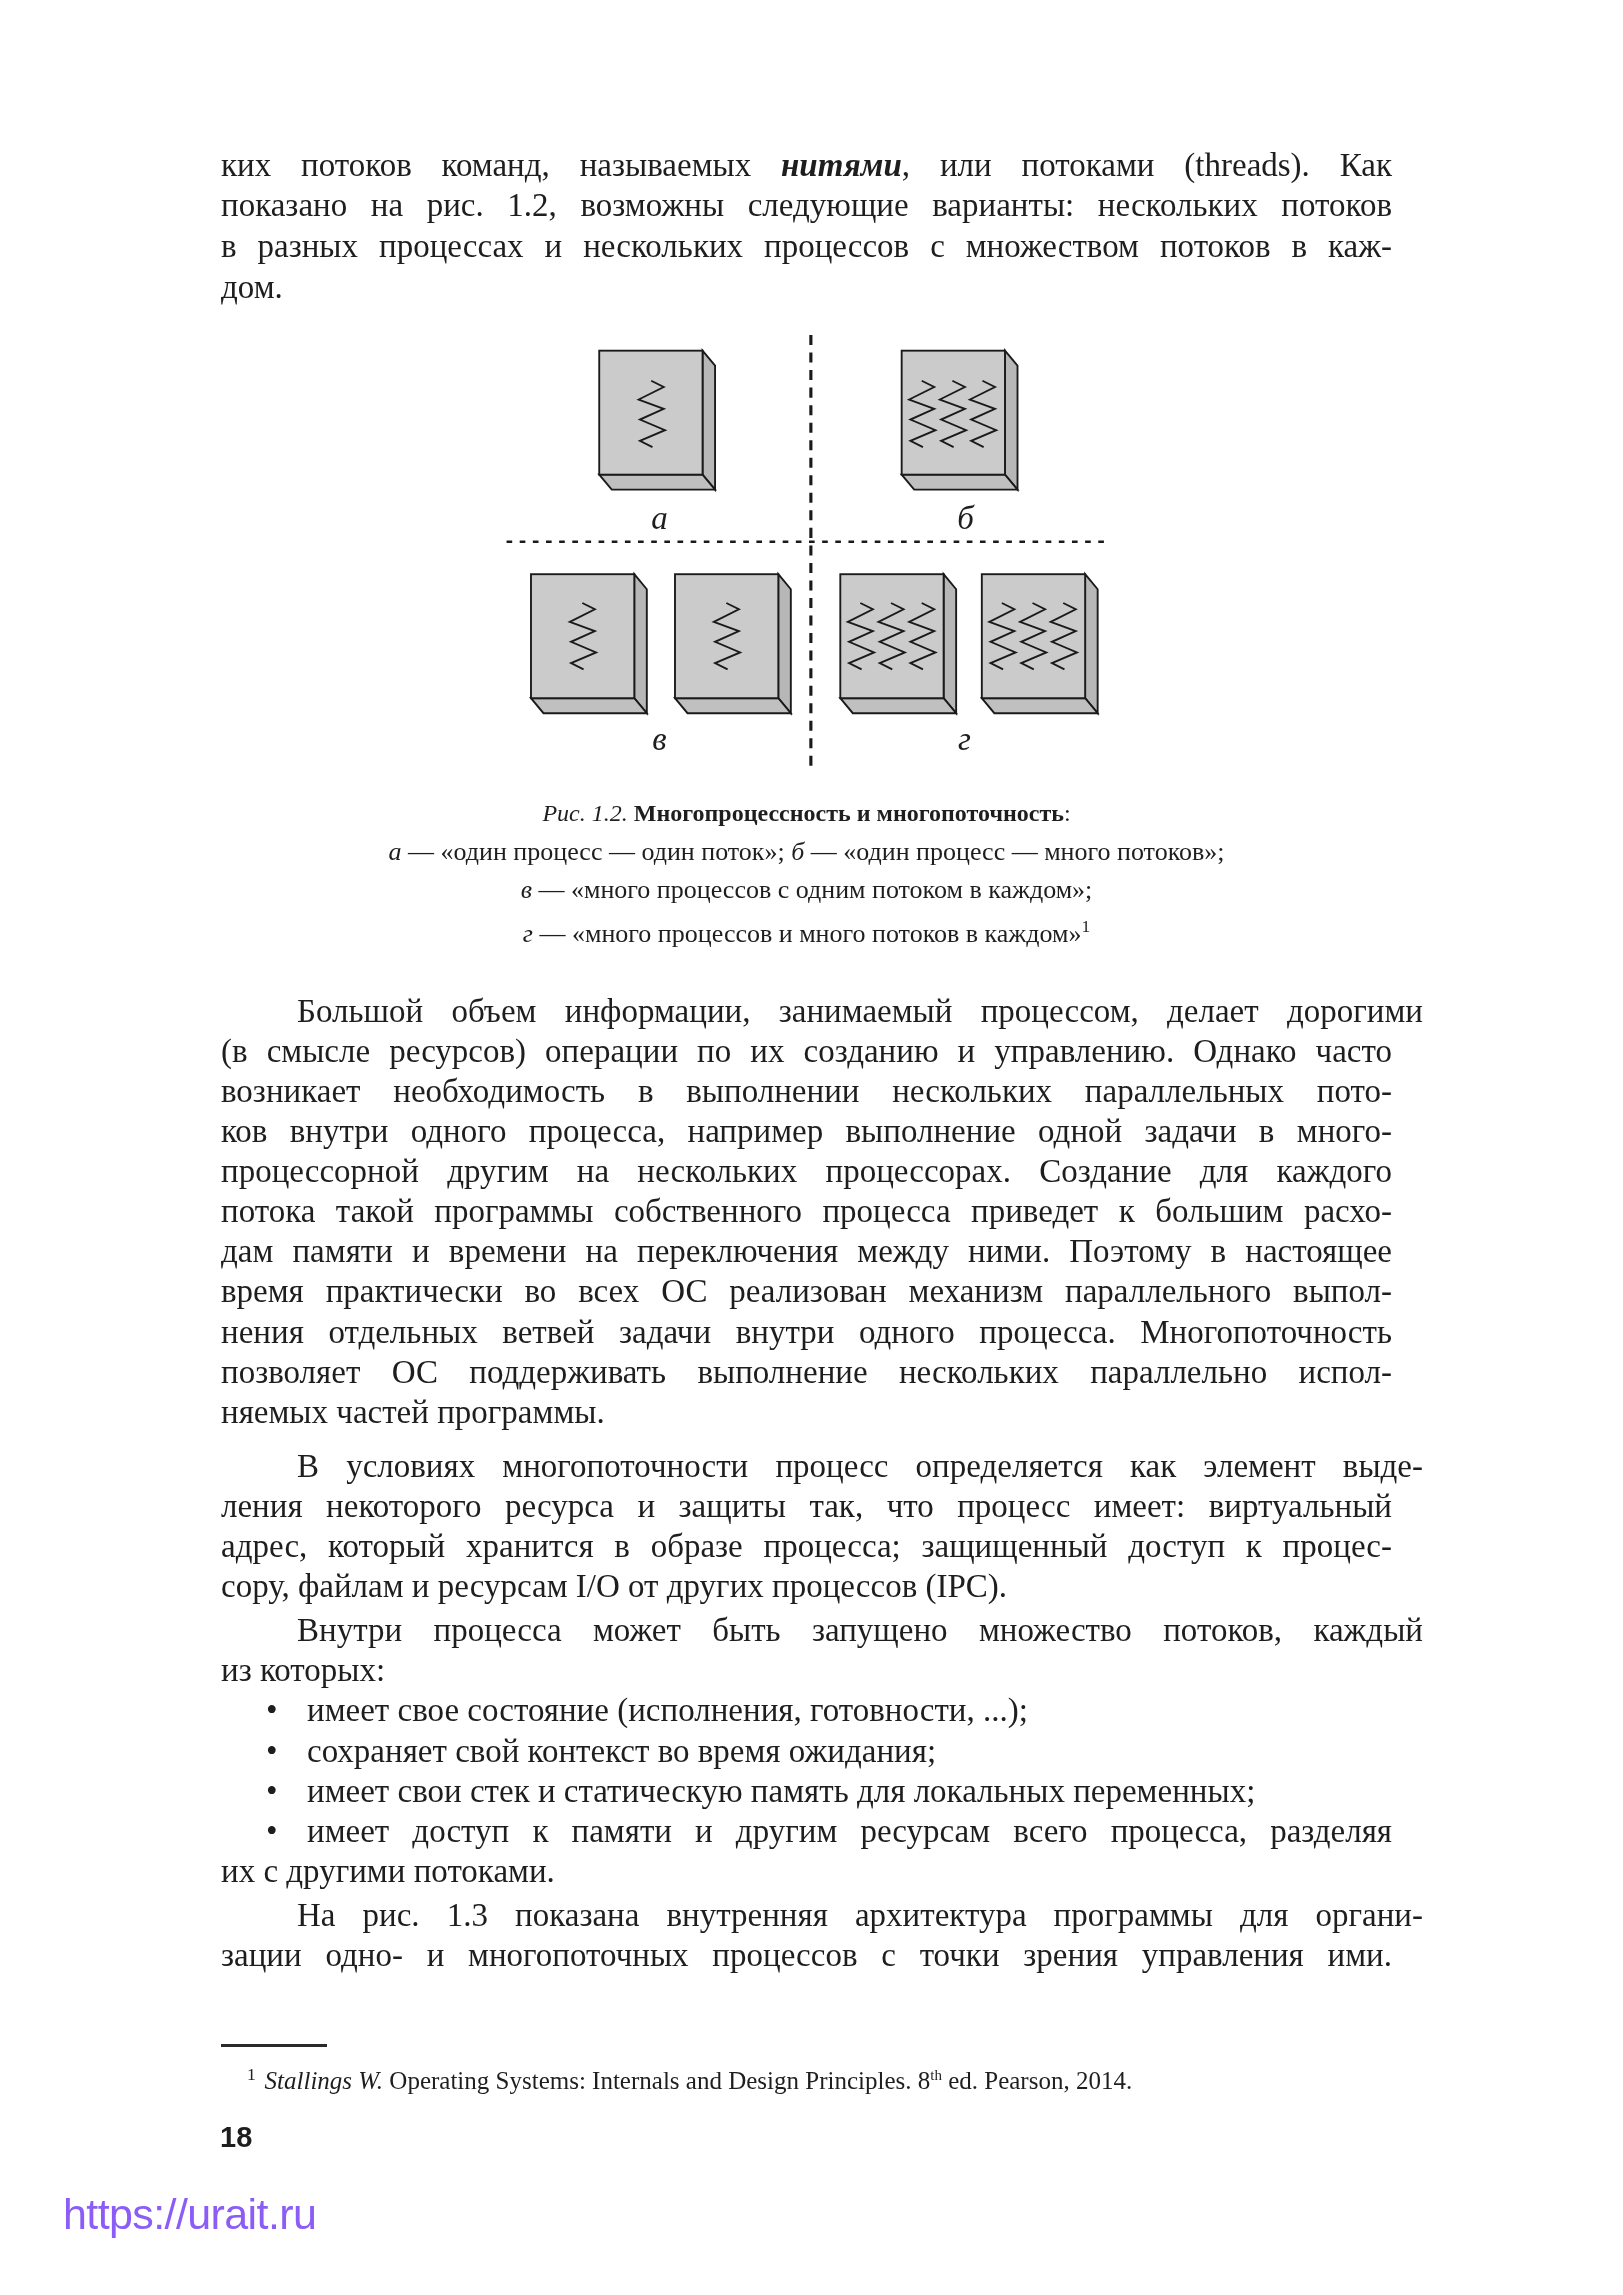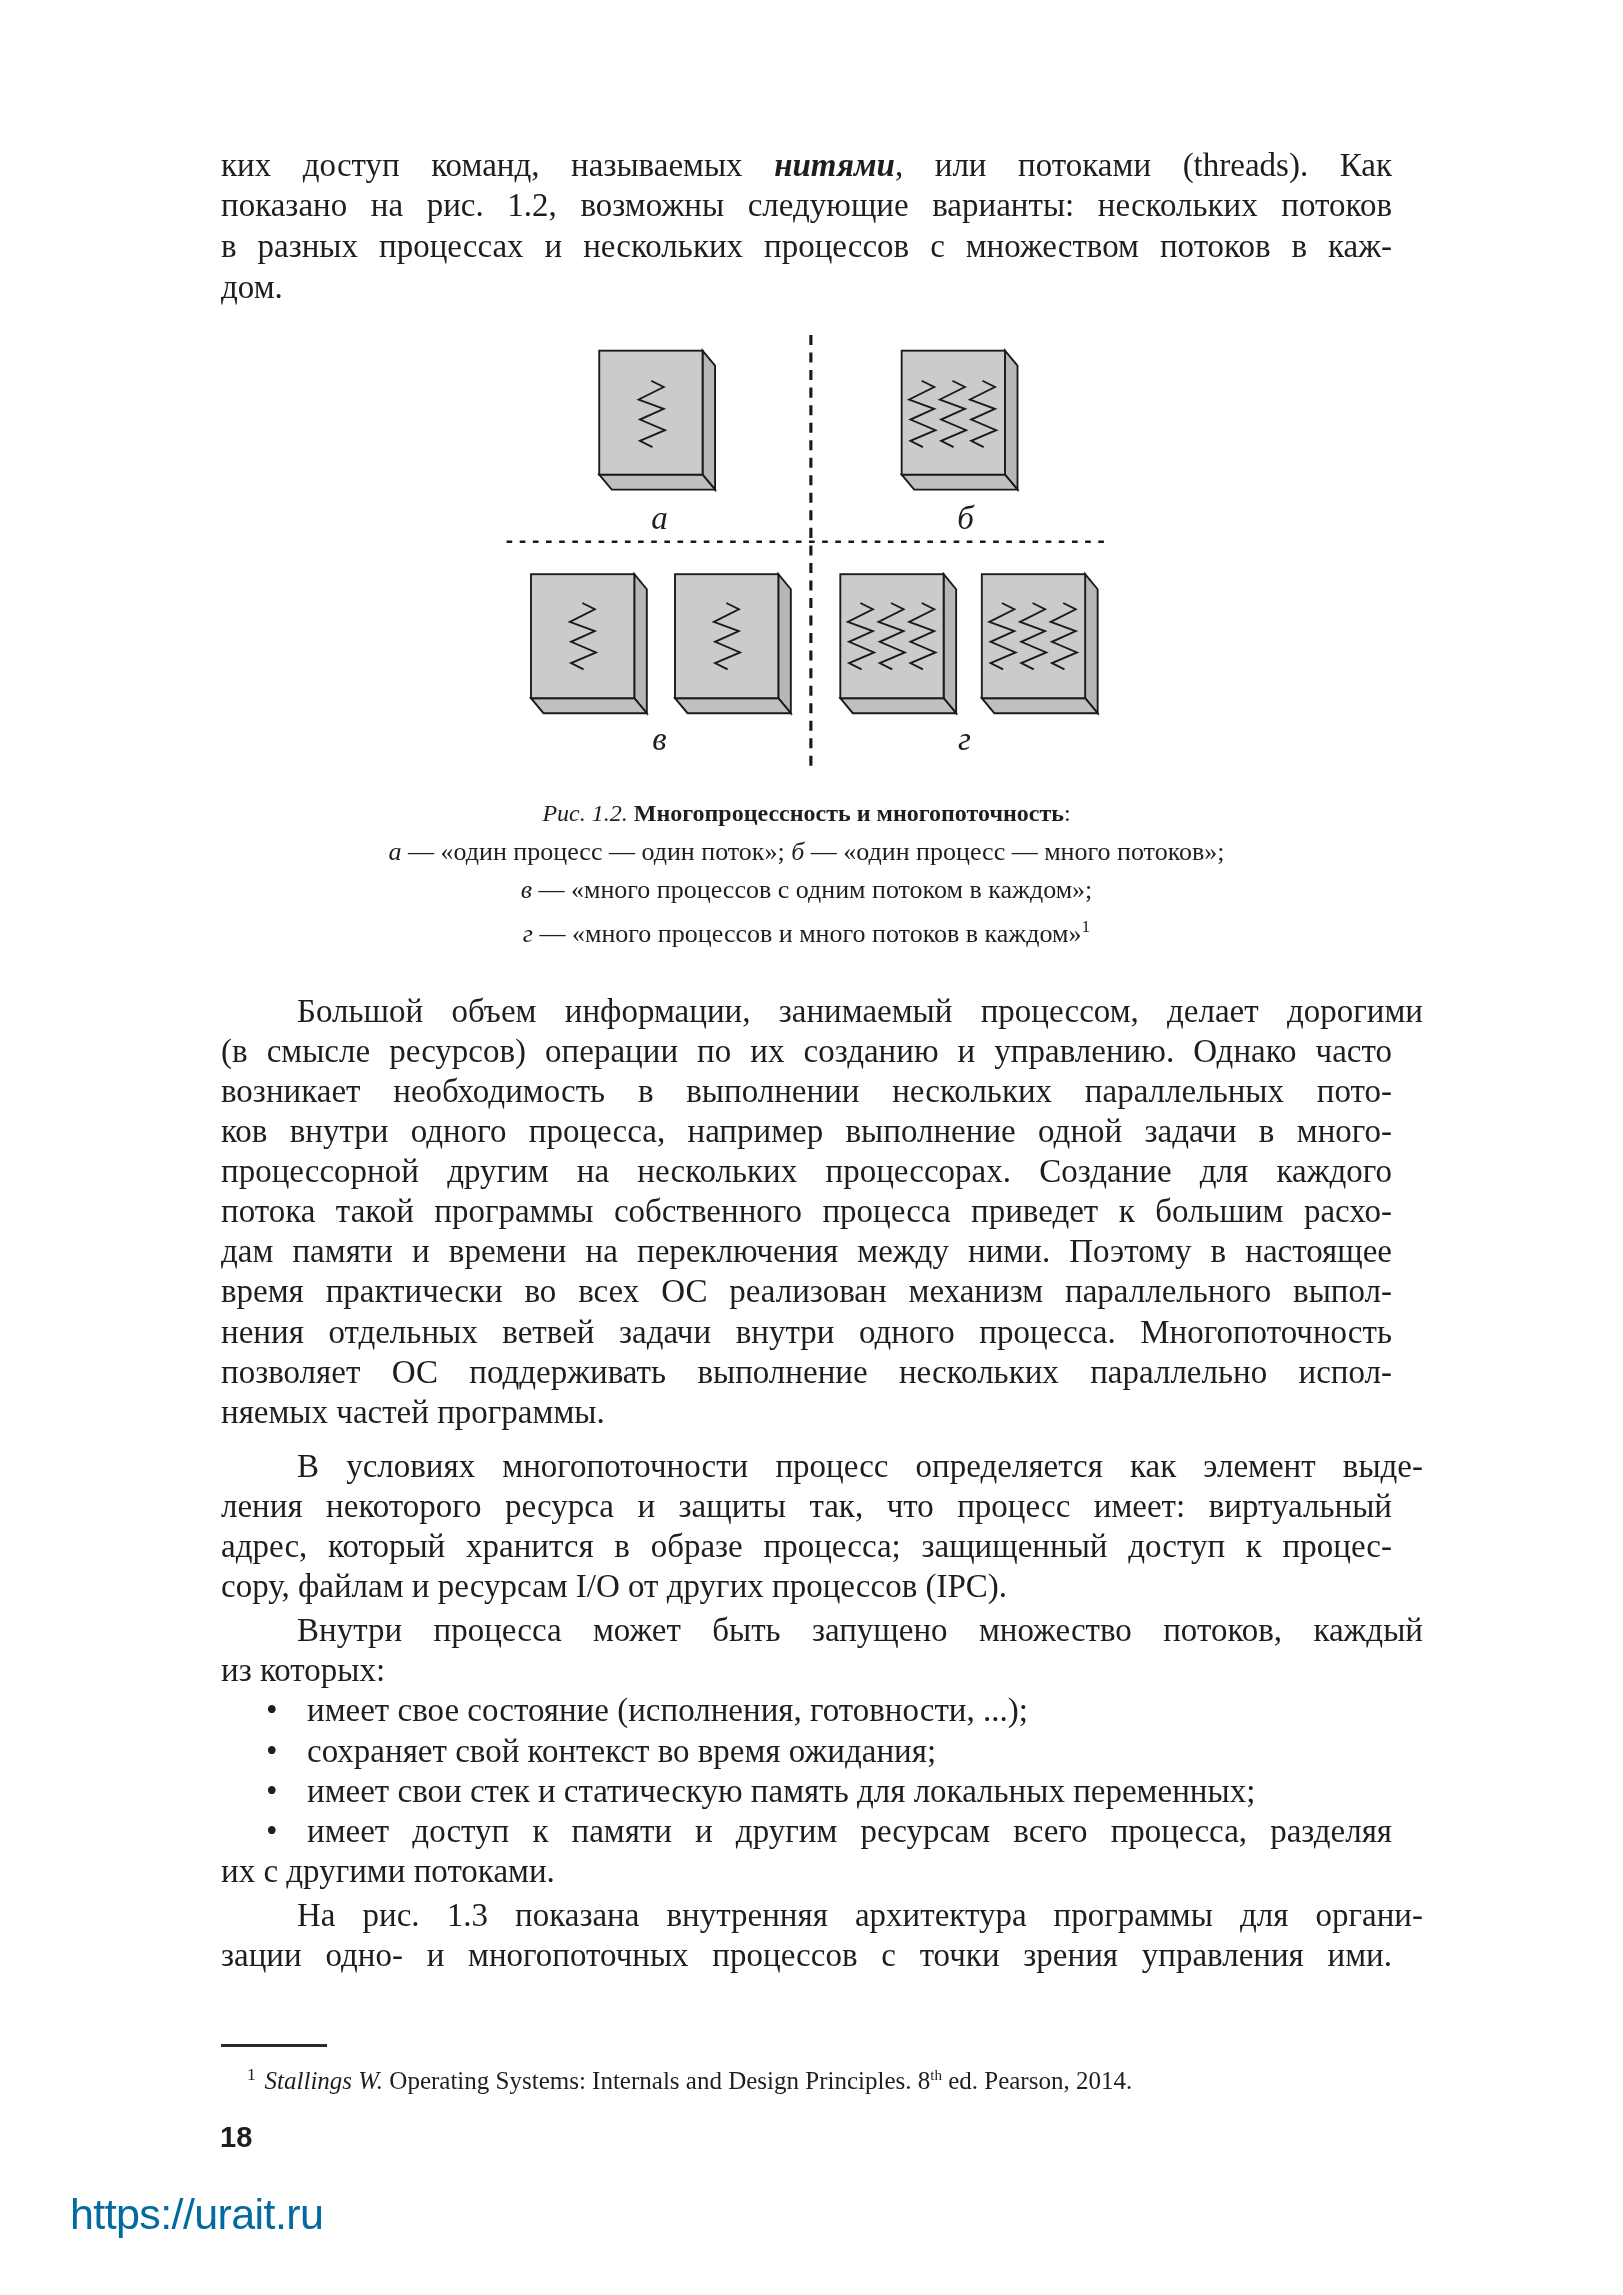--- a/index.html
+++ b/index.html
@@ -17,27 +17,27 @@
   .caption.title .b { font-weight: bold; }
   .caption.sub { font-size: 26px; line-height: 35px; }
   .caption.sub .it { font-style: italic; }
   .caption sup { font-size: 17.5px; vertical-align: 10px; }
   .footrule { position: absolute; left: 221px; top: 2044px; width: 106px; height: 3.1px; background: #2a2a2a; }
   .footnote { position: absolute; left: 247px; top: 2059px; font-size: 25px; line-height: 31px; white-space: nowrap; }
   .footnote .num { font-size: 17.5px; vertical-align: 8.8px; margin-right: 8.8px; }
   .footnote .it { font-style: italic; }
   .footnote sup { font-size: 15px; vertical-align: 8.8px; }
   .pagenum { position: absolute; left: 220px; top: 2122px; font-family: "Liberation Sans", "DejaVu Sans", sans-serif; font-weight: bold; font-size: 29px; line-height: 31px; }
-  .watermark { position: absolute; left: 70px; top: 2189px; font-family: "Liberation Sans", "DejaVu Sans", sans-serif; font-size: 43px; line-height: 50px; color: #0369a1; letter-spacing: -0.6px; }
+  .watermark { position: absolute; left: 63px; top: 2189px; font-family: "Liberation Sans", "DejaVu Sans", sans-serif; font-size: 43px; line-height: 50px; color: #8b5cf6; letter-spacing: -0.6px; }
   svg.figure { position: absolute; left: 0; top: 0; }
 </style>
 </head>
 <body>
 
-<div class="line" style="top:145px;"><span>ких доступ команд, называемых </span><span class="bi">нитями</span><span>, или потоками (threads). Как</span></div>
+<div class="line" style="top:145px;"><span>ких потоков команд, называемых </span><span class="bi">нитями</span><span>, или потоками (threads). Как</span></div>
 <div class="line" style="top:185px;">показано на рис. 1.2, возможны следующие варианты: нескольких потоков</div>
 <div class="line" style="top:226px;">в разных процессах и нескольких процессов с множеством потоков в каж-</div>
 <div class="line last" style="top:267px;">дом.</div>
 
 <svg class="figure" width="1623" height="789" viewBox="0 0 2592 1260">
   <defs>
     <g id="box">
 
       <polygon points="165,0 185,24 185,222 165,198" fill="#b7b7b7" stroke="#1a1a1a" stroke-width="3"></polygon>
       <polygon points="0,198 165,198 185,222 20,222" fill="#c0c0c0" stroke="#1a1a1a" stroke-width="3"></polygon>

